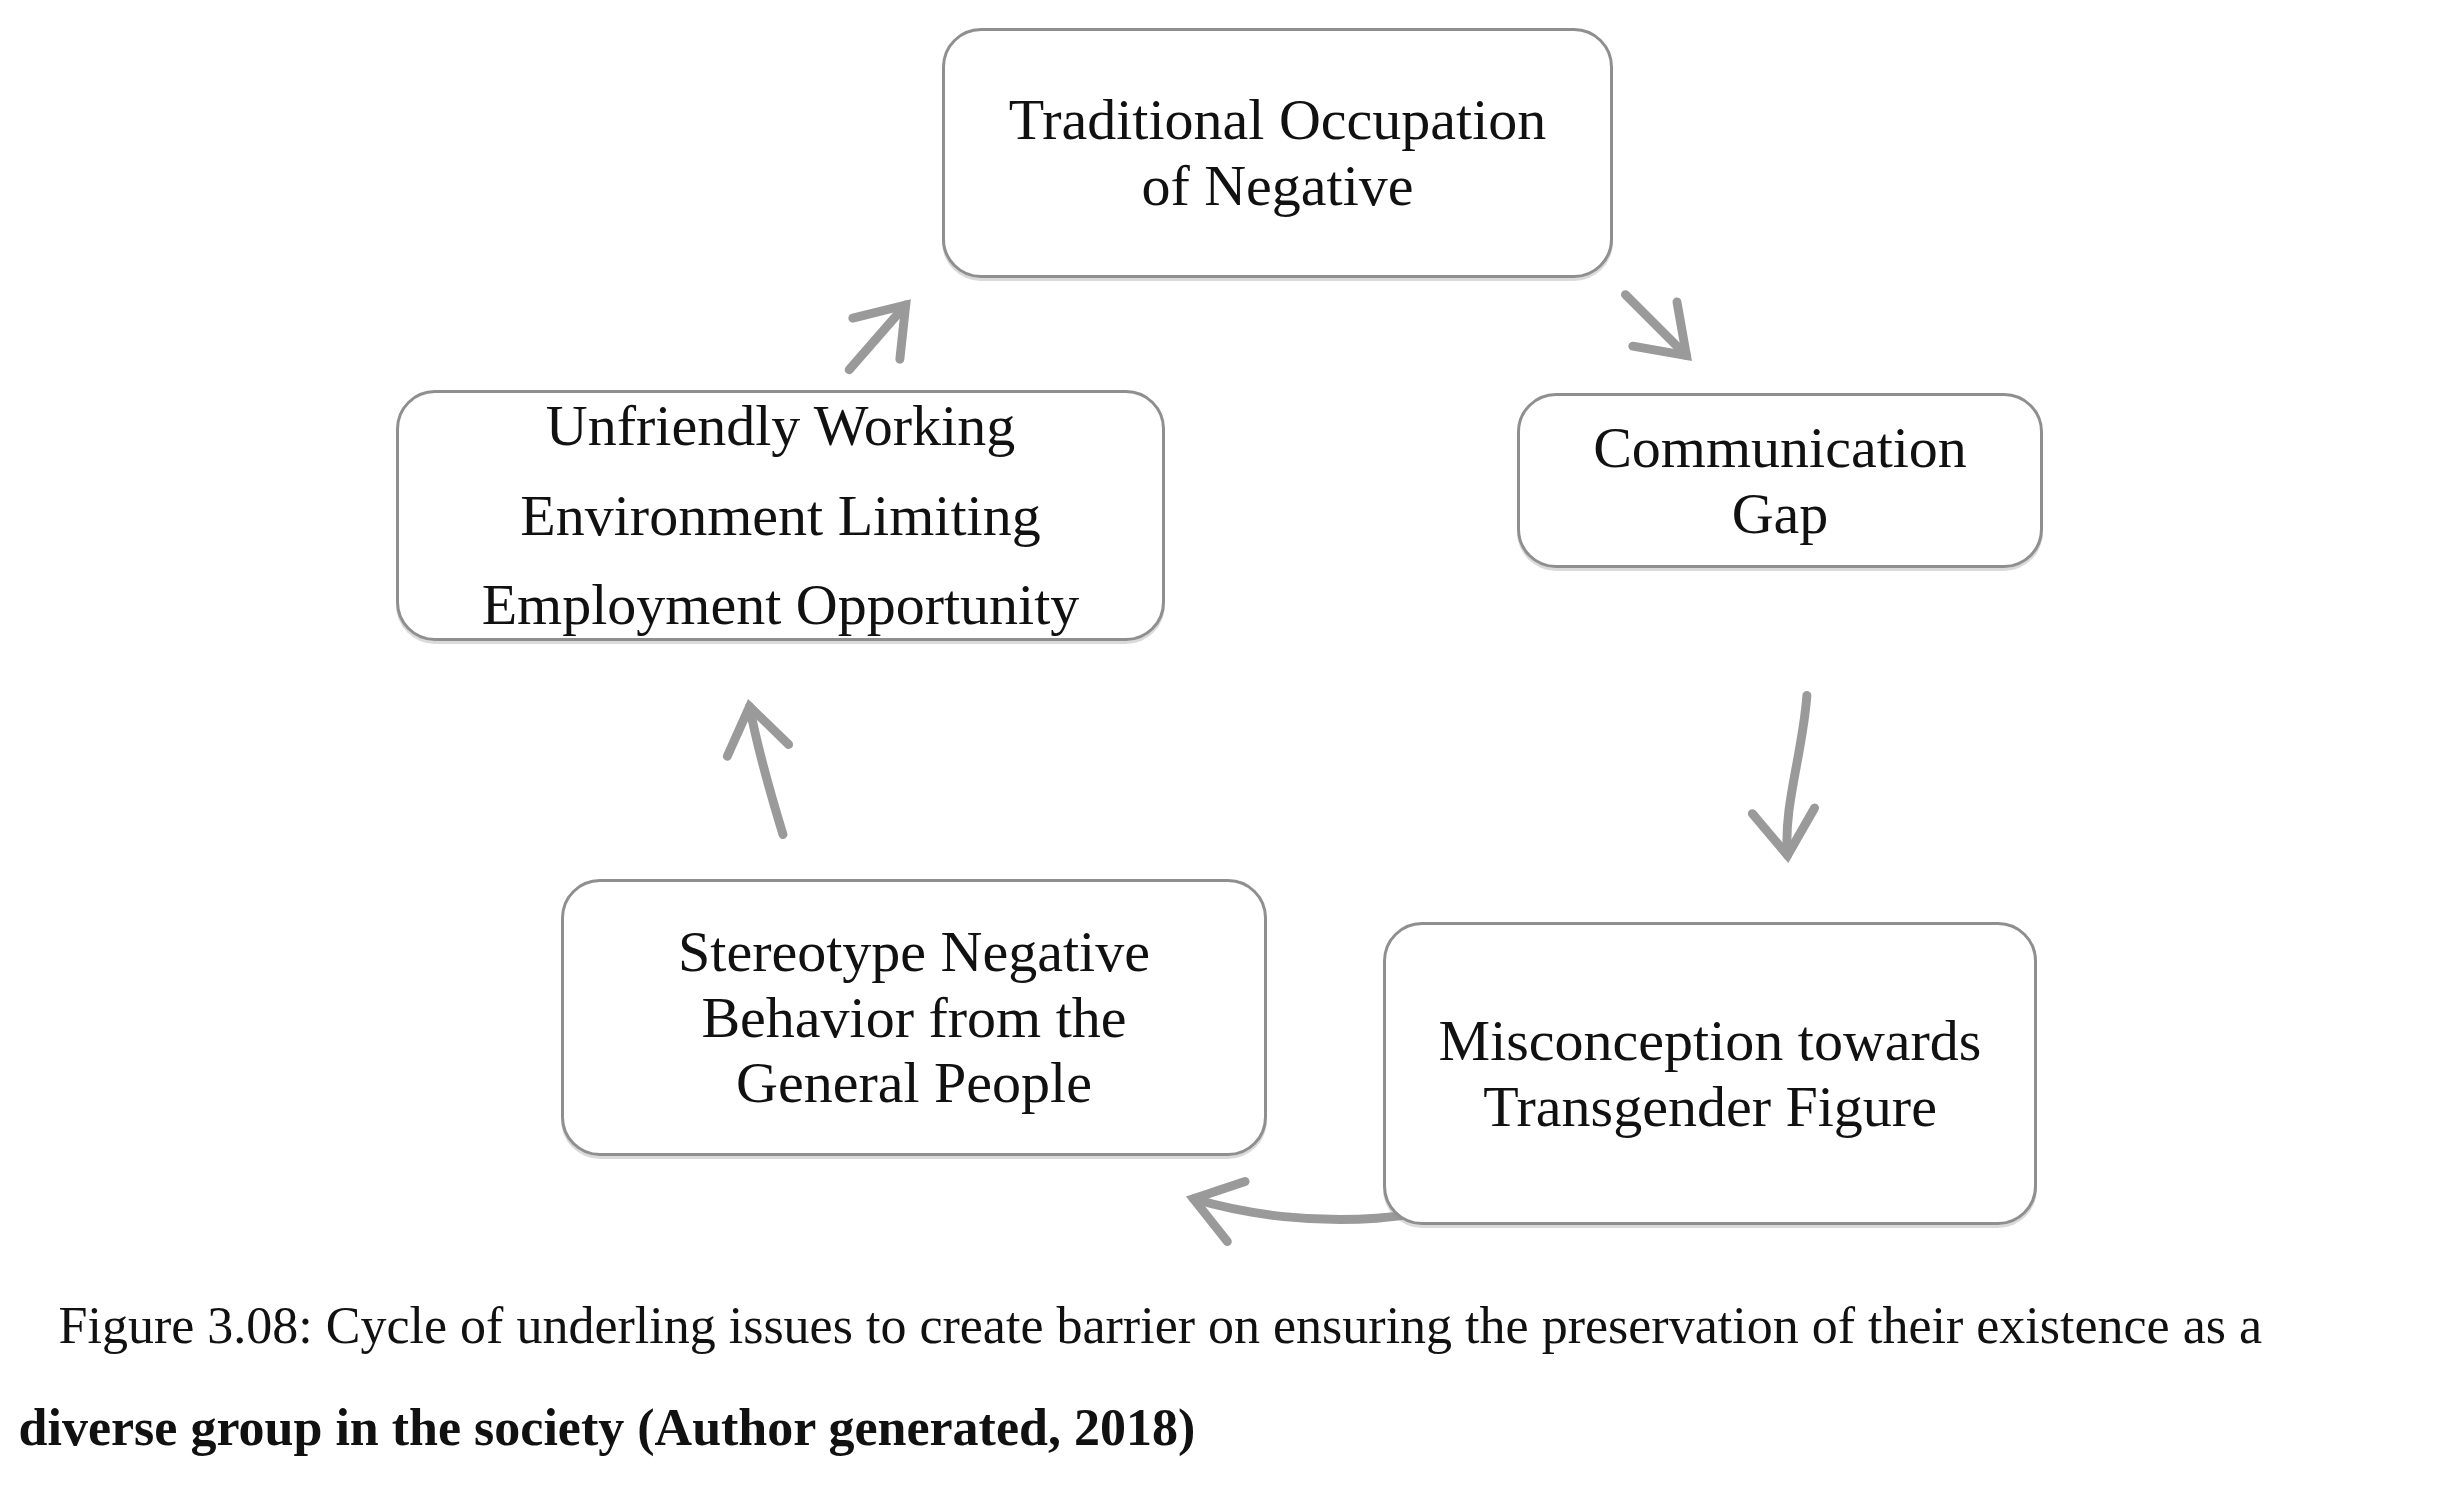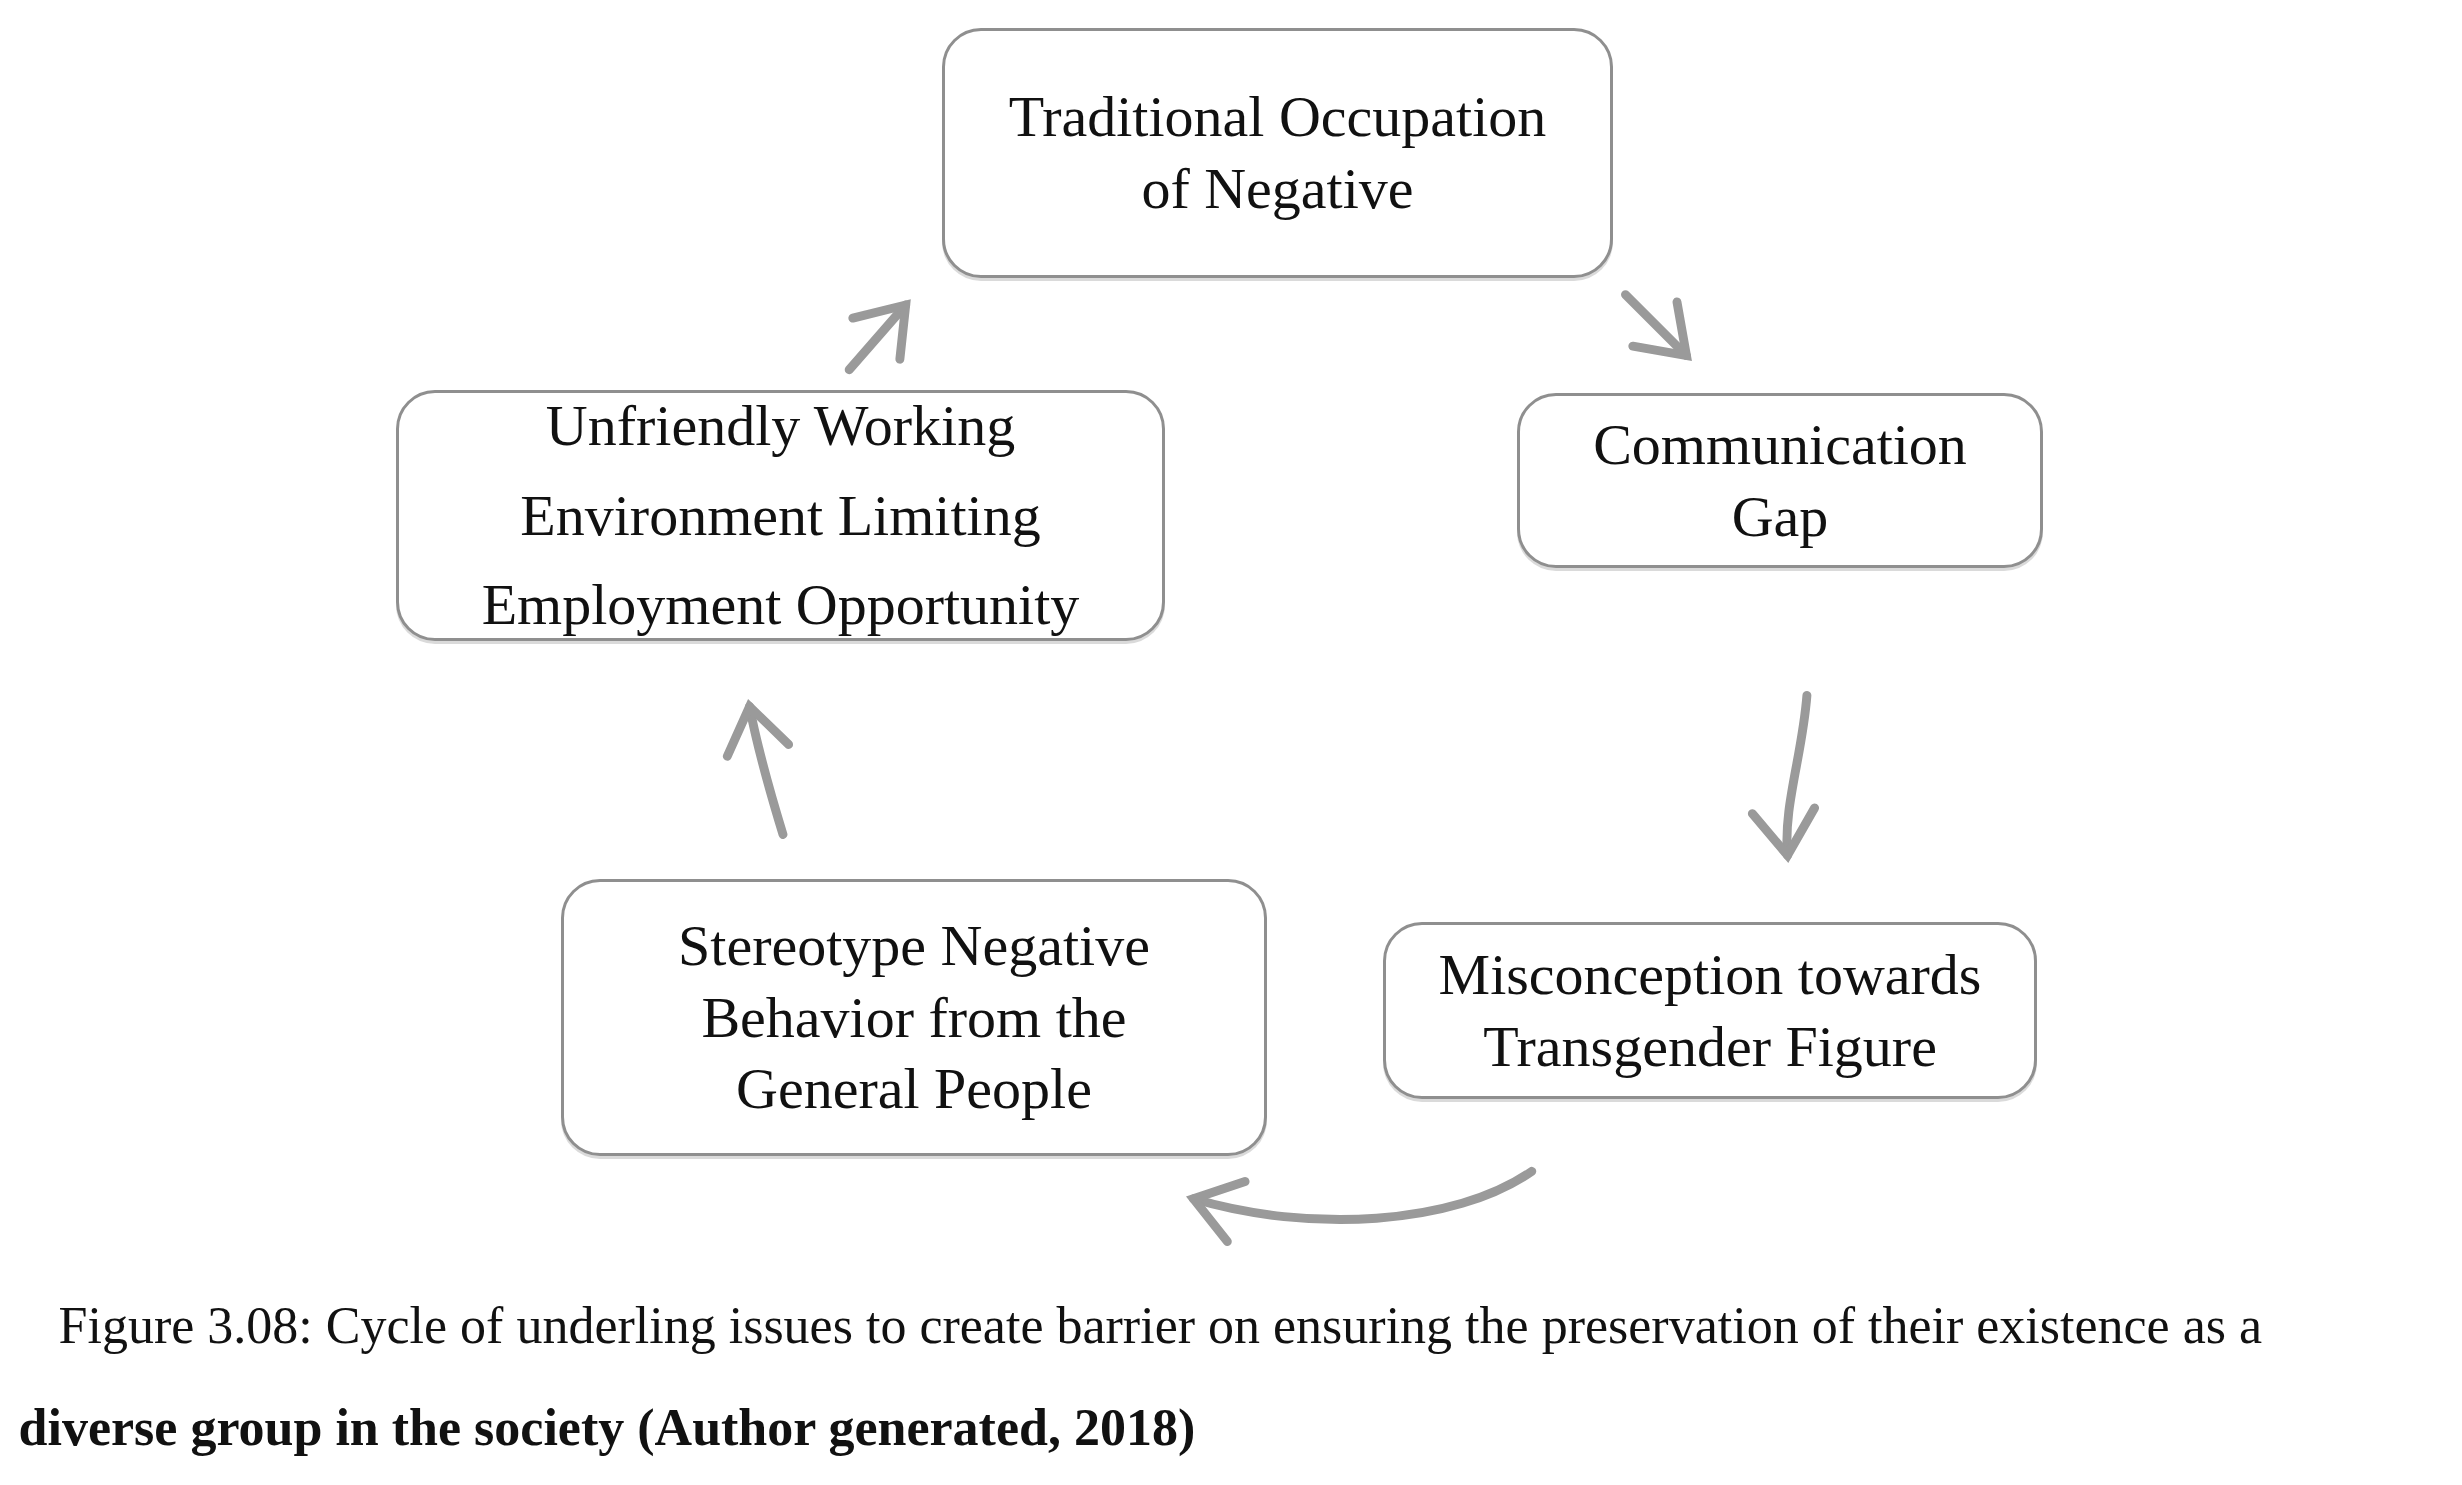--- a/index.html
+++ b/index.html
@@ -23,26 +23,25 @@
     background: var(--background, #ffffff);
     display: flex;
     flex-direction: column;
     justify-content: center;
     align-items: center;
     text-align: center;
     font-size: 58px;
     line-height: 1.13;
     color: var(--text-color, #111111);
     box-shadow: 0 3px 0 rgba(150,150,150,0.35);
-    gap: 6px;
   }
   .node span { display: block; white-space: nowrap; }
   #node-traditional   { left: 942px; top: 28px;   width: 671px;  height: 250px; }
   #node-communication { left: 1517px; top: 393px;  width: 526px;  height: 175px; }
-  #node-misconception { left: 1383px; top: 922px; width: 654px;  height: 177px; }
+  #node-misconception { left: 1383px; top: 922px; width: 654px;  height: 303px; }
   #node-stereotype    { left: 561px;  top: 879px; width: 706px;  height: 277px; }
   #node-unfriendly    { left: 396px;  top: 390px;  width: 769px; height: 251px; justify-content: space-between; }
   .arrows {
     position: absolute;
     left: 0; top: 0;
     width: 2462px;
     height: 1486px;
     pointer-events: none;
   }
   .edge, .edge-head {

